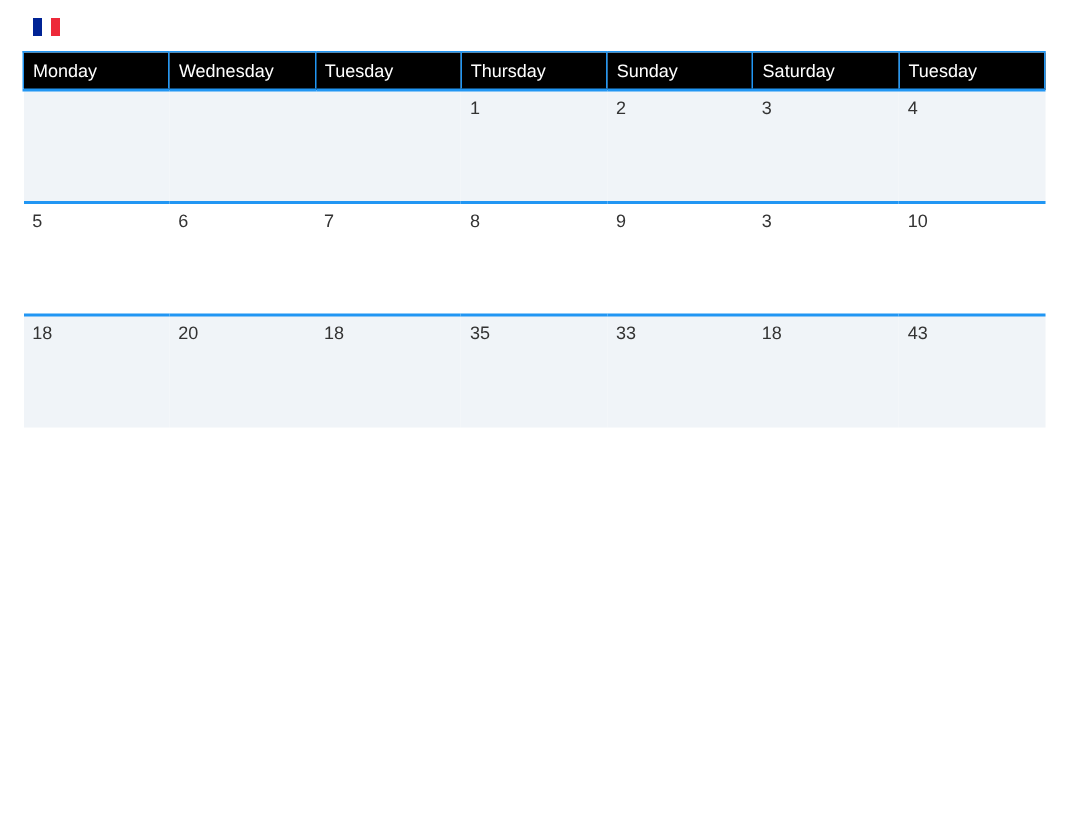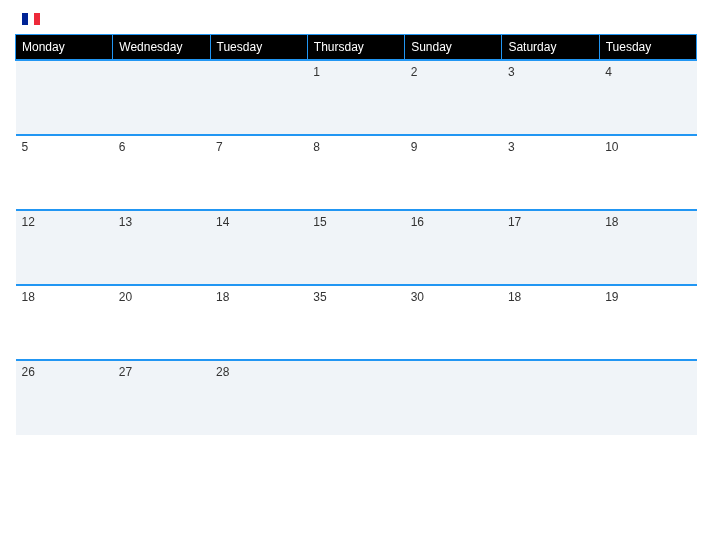--- a/index.html
+++ b/index.html
@@ -139,41 +139,23 @@
         <tr>
           <td><span class="day-num">5</span></td>
           <td><span class="day-num">6</span></td>
           <td><span class="day-num">7</span></td>
           <td><span class="day-num">8</span></td>
           <td><span class="day-num">9</span></td>
           <td><span class="day-num">3</span></td>
           <td><span class="day-num">10</span></td>
         </tr>
         <tr>
-          <td><span class="day-num">12</span></td>
-          <td><span class="day-num">13</span></td>
-          <td><span class="day-num">14</span></td>
-          <td><span class="day-num">15</span></td>
-          <td><span class="day-num">16</span></td>
-          <td><span class="day-num">17</span></td>
-          <td><span class="day-num">18</span></td>
-        </tr>
-        <tr>
           <td><span class="day-num">18</span></td>
           <td><span class="day-num">20</span></td>
           <td><span class="day-num">18</span></td>
           <td><span class="day-num">35</span></td>
-          <td><span class="day-num">30</span></td>
+          <td><span class="day-num">33</span></td>
           <td><span class="day-num">18</span></td>
-          <td><span class="day-num">19</span></td>
-        </tr>
-        <tr>
-          <td><span class="day-num">26</span></td>
-          <td><span class="day-num">27</span></td>
-          <td><span class="day-num">28</span></td>
-          <td></td>
-          <td></td>
-          <td></td>
-          <td></td>
+          <td><span class="day-num">43</span></td>
         </tr>
       </tbody>
   </table>
 </div>
 
 </body></html>

